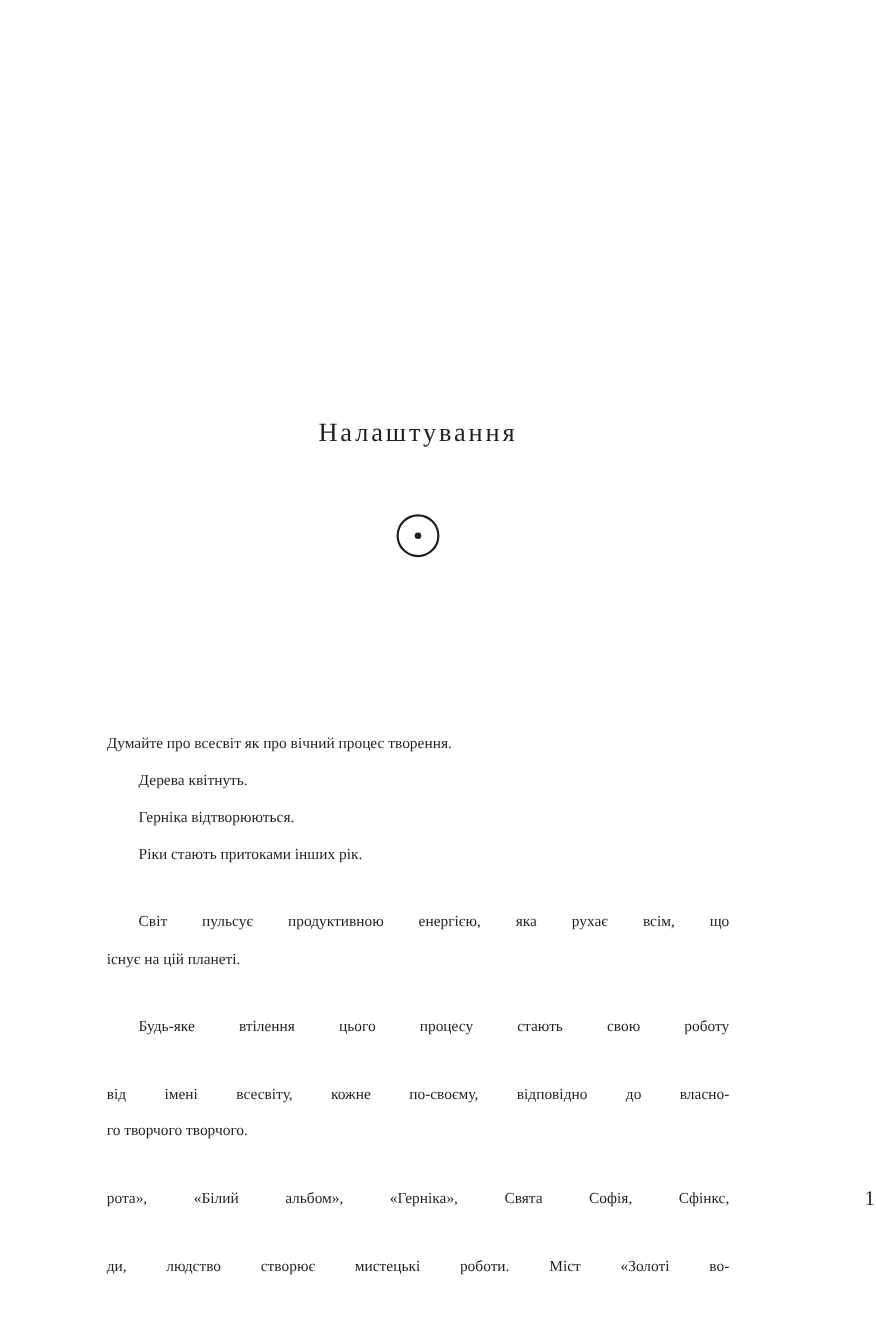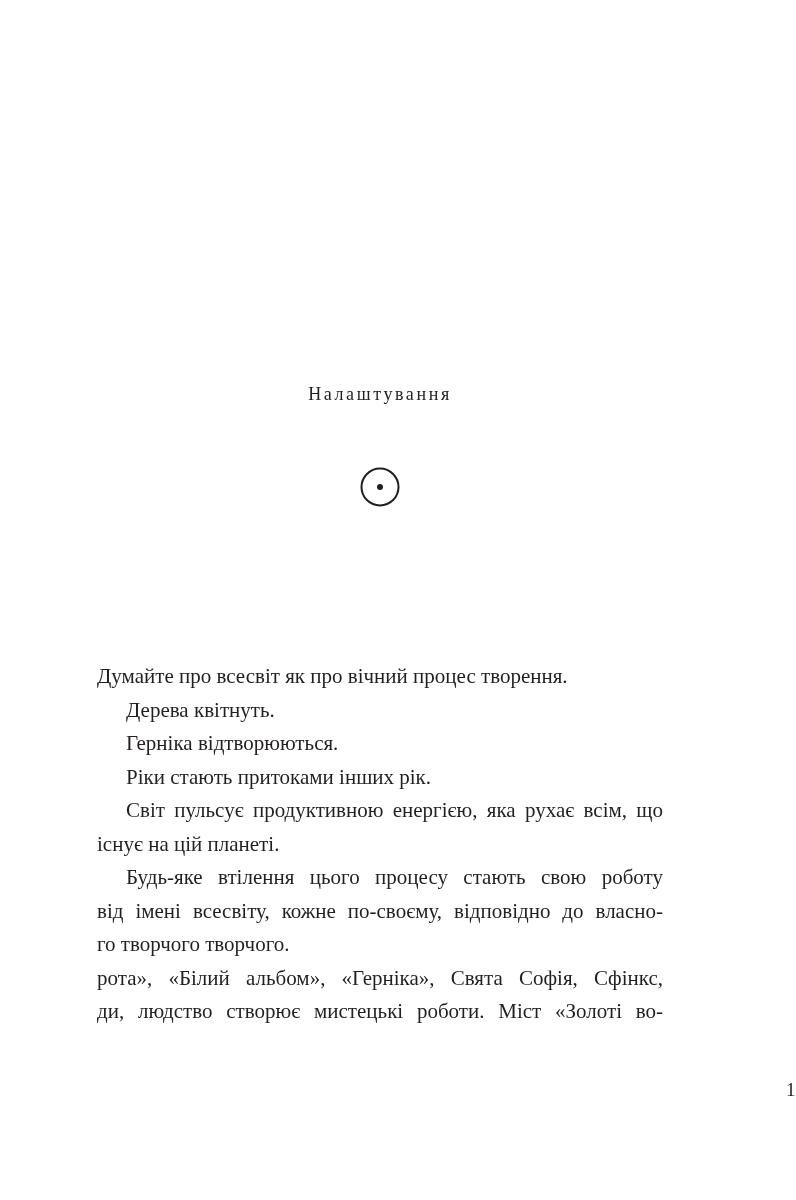--- a/index.html
+++ b/index.html
@@ -14,59 +14,60 @@
       overflow: hidden;
       color: #231f20;
       font-family: "Liberation Serif", "DejaVu Serif", serif;
     }
     .chapter-title {
       position: absolute;
       top: 378px;
       left: 0;
       width: 760px;
       text-align: center;
-      font-size: 18px;
+      font-size: 24px;
       letter-spacing: 2.6px;
       line-height: 32px;
       font-weight: normal;
       margin: 0;
     }
     .ornament {
       position: absolute;
       left: 360px;
       top: 467px;
       width: 40px;
       height: 40px;
     }
     .body-text {
       position: absolute;
       left: 97px;
       top: 660px;
       width: 566px;
-      font-size: 21px;
+      font-size: 14px;
       line-height: 33.5px;
     }
     .body-text p {
       margin: 0;
       text-align: justify;
       text-align-last: left;
     }
     .body-text p.indent {
       text-indent: 29px;
       font-family: Liberation Serif, serif;
     }
     .body-text .line {
       display: block;
       white-space: nowrap;
     }
     .body-text .jline {
       display: block;
       text-align: justify;
       text-align-last: justify;
       white-space: normal;
+      margin-top: 28px;
     }
     .page-number {
       position: absolute;
       top: 1076px;
       left: 0;
       width: 760px;
       text-align: right;
       font-size: 19px;
       line-height: 28px;
       margin-left: 45px;

